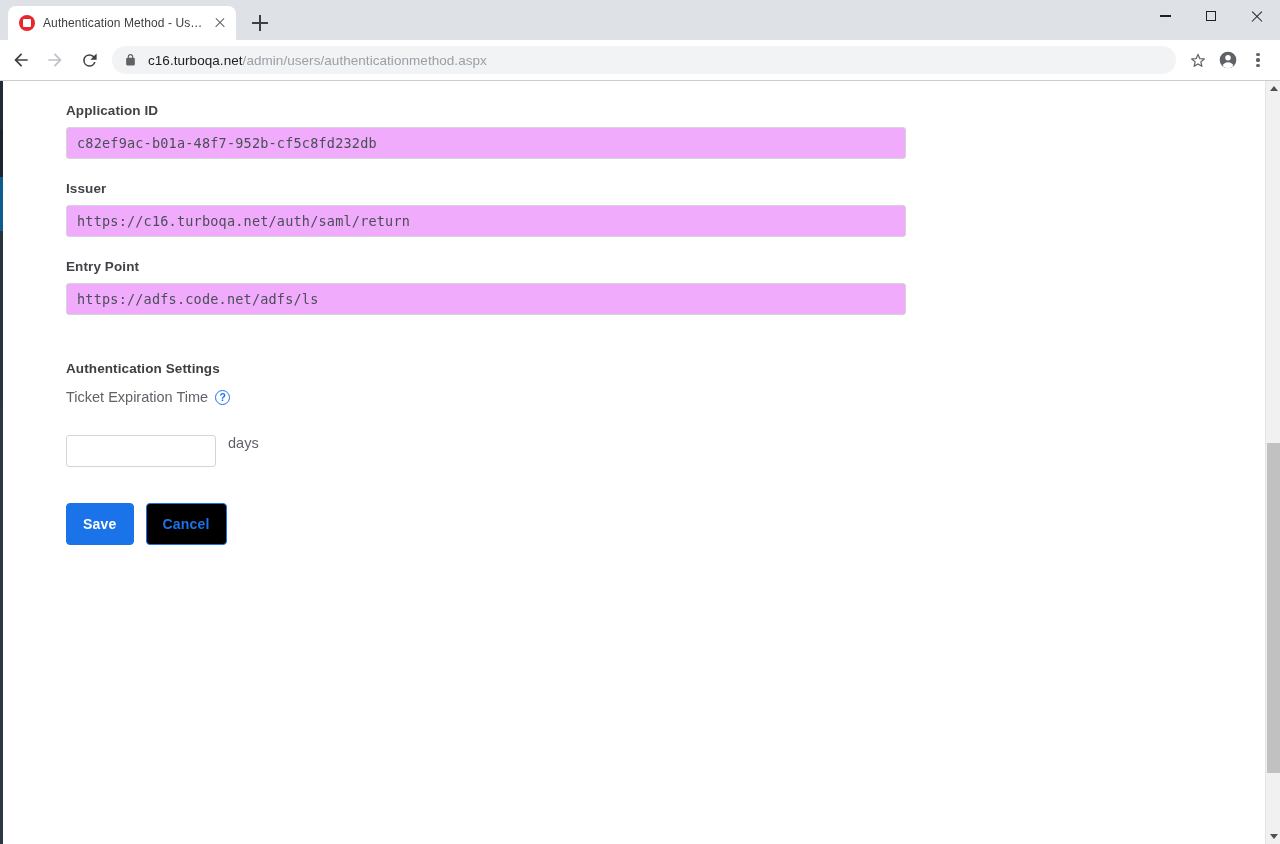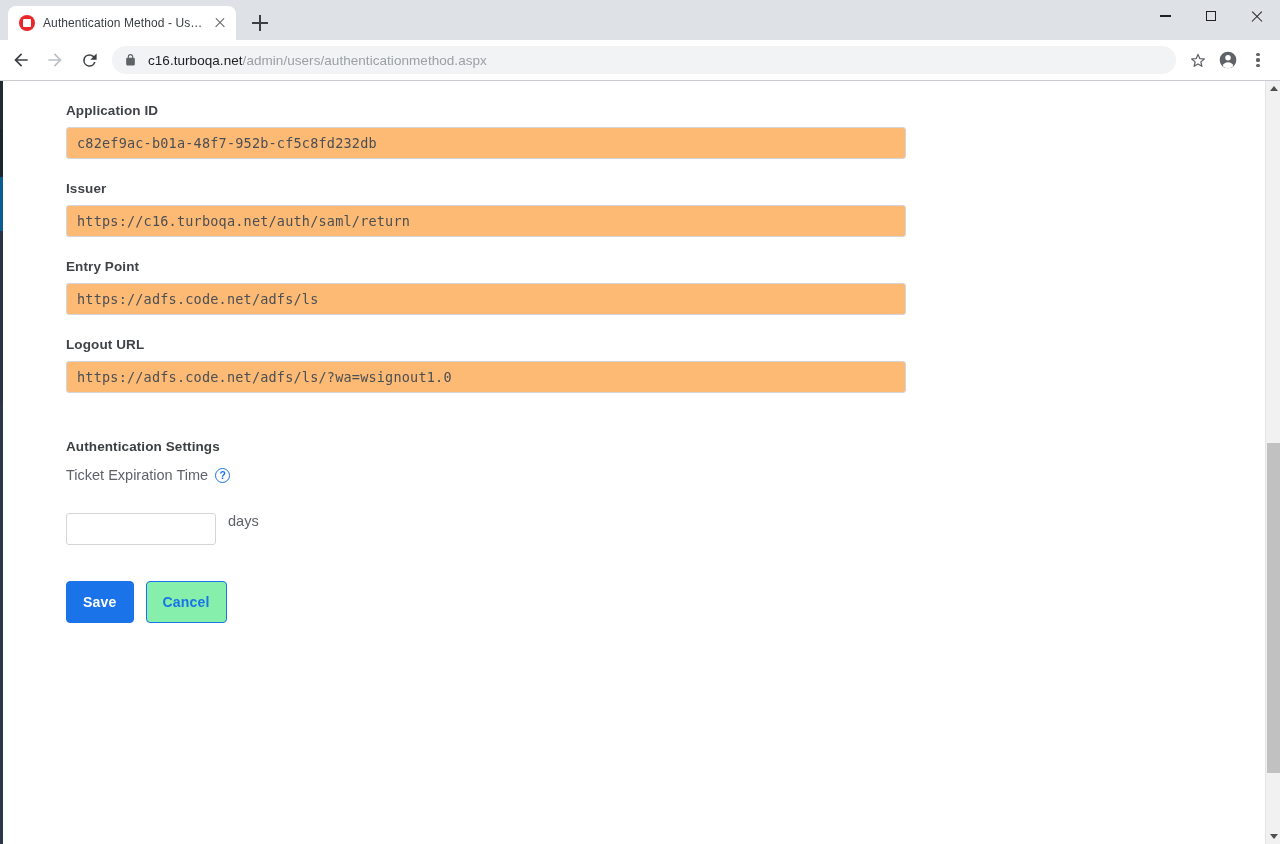--- a/index.html
+++ b/index.html
@@ -203,21 +203,21 @@
     font-weight: bold;
     color: #404347;
     margin-bottom: 9px;
     letter-spacing: 0.1px;
   }
   .field-input {
     width: 840px;
     height: 32px;
     border: 1px solid #d3d5d8;
     border-radius: 3px;
-    background: #fdba74;
+    background: #f0abfc;
     font-family: "DejaVu Sans Mono", monospace;
     font-size: 13.5px;
     color: #4a4f55;
     padding: 0 10px;
     outline: none;
     letter-spacing: 0.2px;
   }
   .field-input::placeholder { color: #9aa0a6; }
 
   .section-title {
@@ -281,21 +281,21 @@
     display: flex; align-items: center; justify-content: center;
     letter-spacing: 0.2px;
     font-family: "Liberation Sans", sans-serif;
   }
   .btn-primary {
     background: #1a73e8;
     border: 1px solid #1a73e8;
     color: #ffffff;
   }
   .btn-secondary {
-    background: #86efac;
+    background: #000000;
     border: 1px solid #1a73e8;
     color: #1a73e8;
   }
 
   
   .scrollbar {
     position: absolute;
     right: 0; top: 0;
     width: 15px;
     height: 763px;
@@ -426,24 +426,20 @@
         <div class="field">
           <div class="field-label">Issuer</div>
           <input class="field-input" type="text" value="https://c16.turboqa.net/auth/saml/return" style="">
         </div>
 
         <div class="field">
           <div class="field-label">Entry Point</div>
           <input class="field-input" type="text" value="https://adfs.code.net/adfs/ls" style="">
         </div>
 
-        <div class="field">
-          <div class="field-label">Logout URL</div>
-          <input class="field-input" type="text" value="https://adfs.code.net/adfs/ls/?wa=wsignout1.0" style="">
-        </div>
 
 
 
         <div class="section-title">Authentication Settings</div>
 
         <div class="sub-label-row">
           <span class="sub-label">Ticket Expiration Time</span>
           <span class="help-icon">?</span>
         </div>
 

